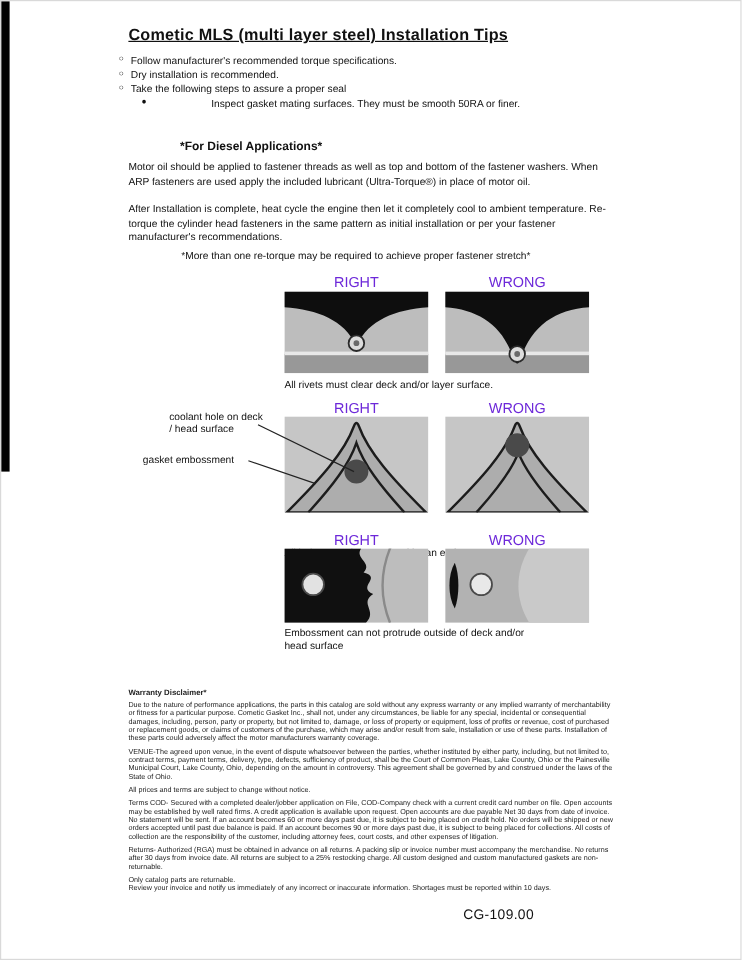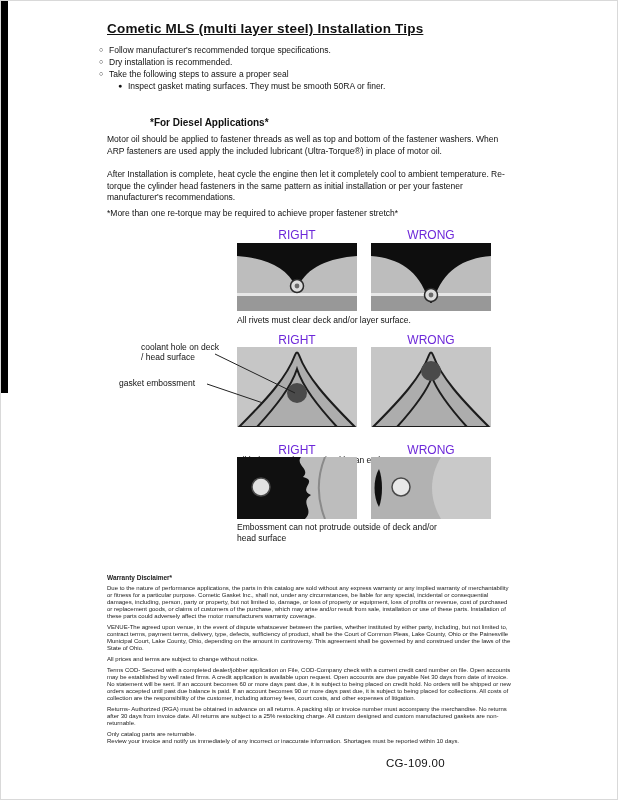--- a/index.html
+++ b/index.html
@@ -12,27 +12,27 @@
   .left-bar { position:absolute; left:0; top:0; width:7px; height:392px; background:#000; }
 
   .title {
     position:absolute; left:106px; top:20px; font-size:13.5px; font-weight:bold;
     text-decoration:underline; letter-spacing:0.2px;
   }
 
   .tips { position:absolute; left:98px; top:43px; width:418px; font-size:8.5px; }
   .tip-row { display:flex; align-items:flex-start; line-height:12px; }
   .tip-row .marker { width:10px; font-size:7px; line-height:12px; flex:0 0 10px; }
-  .tip-sub { padding-left:19px; }
+  .tip-sub { padding-left:19px;gap:48px; }
 
   .diesel-heading { position:absolute; left:106px; top:116px; font-size:10px; font-weight:bold;margin-left:43px; }
   .para { position:absolute; left:106px; width:402px; font-size:8.5px; line-height:11.5px; }
   .p1 { top:133px; }
   .p2 { top:168px; }
-  .note { top:207px; }
+  .note { top:207px;margin-left:44px; }
 
   .diag-label { position:absolute; width:120px; text-align:center; font-size:12px; color:#6d28d9; }
   .panel { position:absolute; width:120px; }
   .panel svg { display:block; width:100%; height:100%; }
   .diag-caption { position:absolute; font-size:8.5px; line-height:11px; color:#111; }
 
   .r1-right { left:236px; top:227px; } .r1-wrong { left:370px; top:227px; }
   .p1r { left:236px; top:242px; height:68px; } .p1w { left:370px; top:242px; height:68px; }
   .c1 { left:236px; top:314px; }
 

